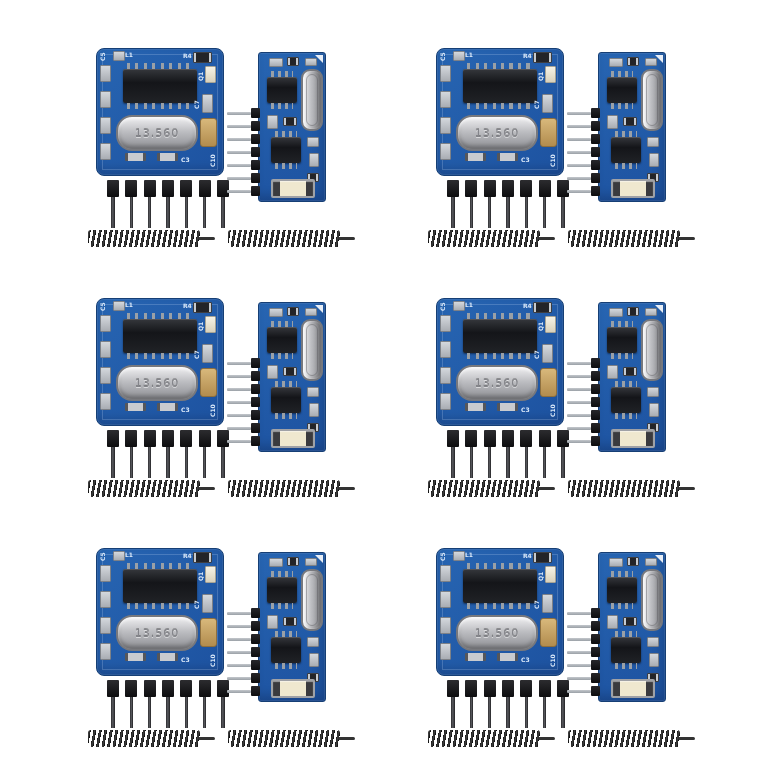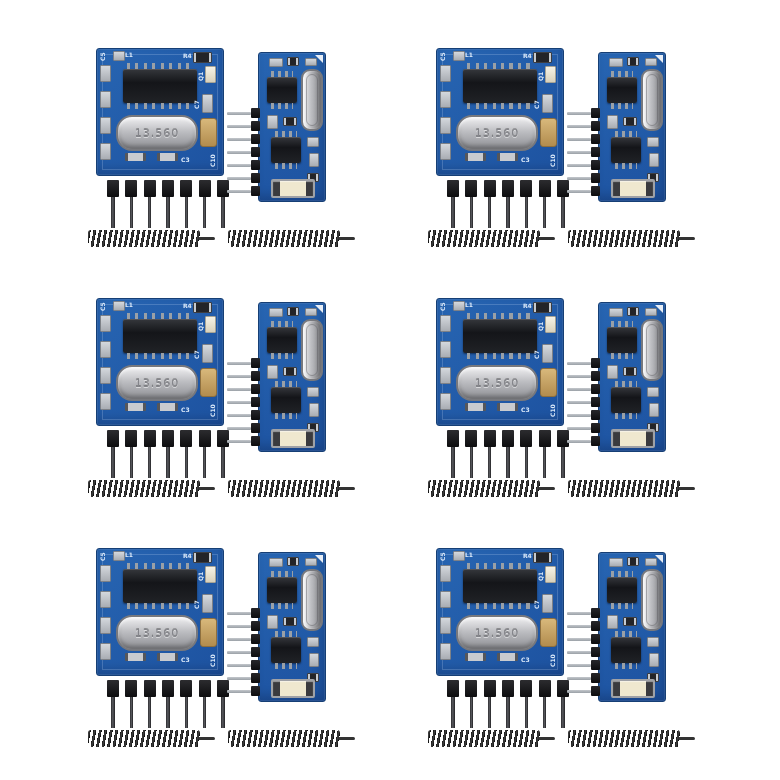--- a/index.html
+++ b/index.html
@@ -2,21 +2,21 @@
 <html style="--background: #ffffff; --pcb-blue: #2765b2; --pcb-blue-dark: #1d52a0; --pcb-edge: #163f75; --silkscreen: #dbe9fa; --ic-black: #1c1d20; --pin-metal-light: #9aa0a6; --crystal-silver: #bdbec2; --crystal-edge: #77787d; --capacitor-tan: #b28c4e; --filter-cream: #efe8cf; --spring-black: #1a1a1a;"><head>
 <meta charset="utf-8">
 <style>
   html,body{margin:0;padding:0;}
   body{font-family:"DejaVu Sans",sans-serif;}
   #canvas{position:relative;width:780px;height:780px;background:var(--background,#fff);overflow:hidden;}
 
   .module-set{position:absolute;width:270px;height:212px;}
 
   
-  .tx-board{position:absolute;left:8px;top:6px;width:126px;height:126px;border-radius:3px;
+  .tx-board{position:absolute;left:8px;top:6px;width:126px;height:126px;border-radius:8px;
     background:linear-gradient(135deg,var(--pcb-blue,#2765b2),var(--pcb-blue-dark,#1d52a0));
     border:1px solid var(--pcb-edge,#163f75);
     box-shadow:inset 0 0 0 1px rgba(255,255,255,.08), inset 0 -6px 10px rgba(0,0,20,.18);}
   .tx-board::before{content:"";position:absolute;inset:5px;border:1px solid rgba(205,225,250,.22);pointer-events:none;}
 
   .ic{position:absolute;border-radius:2px;
     background:linear-gradient(180deg,#35373c,#141519 40%,#202226);
     box-shadow:0 1px 2px rgba(0,0,10,.5), inset 0 1px 0 rgba(255,255,255,.15);}
   .ic::before,.ic::after{content:"";position:absolute;left:4px;right:4px;height:6px;
     background:repeating-linear-gradient(90deg,var(--pin-metal-light,#c6cacf) 0 3px,transparent 3px 8.5px);}

